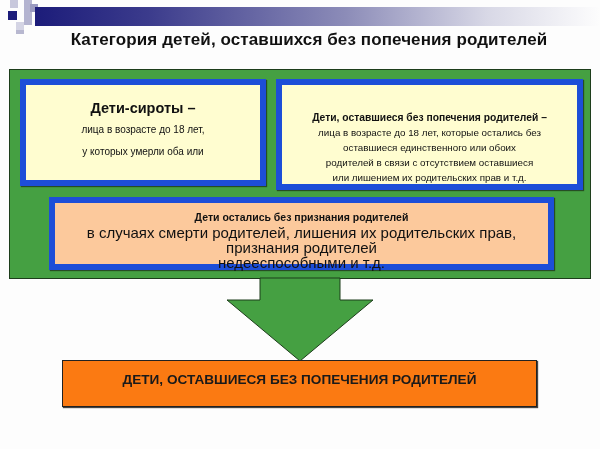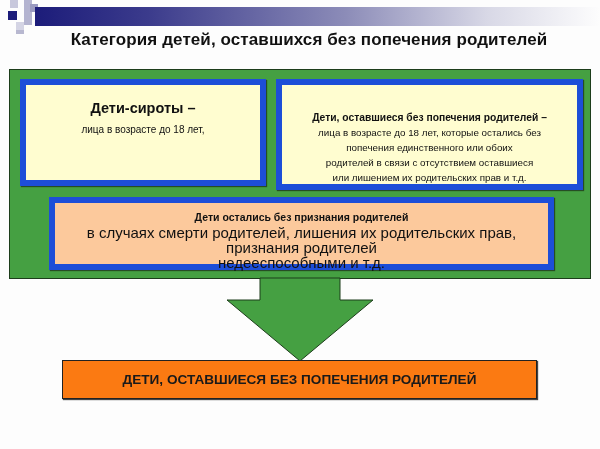--- a/index.html
+++ b/index.html
@@ -17,21 +17,21 @@
   .left-box { left:10px; top:9px; width:246px; height:107px; text-align:center; padding-top:12px; }
   .left-box .h { font-size:14.5px; font-weight:bold; color:#111; line-height:22px; }
   .left-box .t { font-size:10px; color:#111; line-height:22px; }
   .right-box { left:266px; top:9px; width:307px; height:111px; text-align:center; padding-top:25px; }
   .right-box .h { font-size:10.3px; font-weight:bold; color:#111; line-height:15px; }
   .right-box .t { font-size:9.8px; color:#111; line-height:15px; }
   .peach { background:#fcc99c; left:39px; top:127px; width:505px; height:73px; text-align:center; padding-top:6px; }
   .peach .h { font-size:10.5px; font-weight:bold; color:#111; line-height:16px; }
   .peach .t { font-size:15px; color:#111; line-height:15px; }
   .arrow { position:absolute; left:226px; top:276px; }
-  .orange { position:absolute; left:62px; top:360px; width:475px; height:39px; background:#fb7a12;
+  .orange { position:absolute; left:62px; top:360px; width:475px; height:47px; background:#fb7a12;
             border:1px solid #222; box-shadow:1px 1px 1px #444; text-align:center; box-sizing:border-box; }
   .orange span { display:block; font-size:13.6px; font-weight:bold; color:#1a1a1a; line-height:37px; }
 </style>
 </head>
 <body>
 
 <div>
   <div class="sq" style="left:8px;top:11px;width:9px;height:9px;background:#1c1c7a;"></div>
   <div class="sq" style="left:10px;top:0px;width:8px;height:8px;background:#c8c8dc;"></div>
   <div class="sq" style="left:24px;top:0px;width:8px;height:25px;background:#b4b4d0;"></div>
@@ -40,26 +40,27 @@
   <div class="sq" style="left:16px;top:30px;width:8px;height:4px;background:#b8b8d0;"></div>
   <div class="topbar"></div>
 </div>
 
 <div class="title">Категория детей, оставшихся без попечения родителей</div>
 
 <div class="container">
   <div class="box yellow left-box">
     <div class="h">Дети-сироты –</div>
     <div class="t">лица в возрасте до 18 лет,</div>
+    <div class="t">у которых умерли оба или</div>
   </div>
 
   <div class="box yellow right-box">
     <div class="h">Дети, оставшиеся без попечения родителей –</div>
     <div class="t">лица в возрасте до 18 лет, которые остались без</div>
-    <div class="t">попечения единственного или обоих</div>
+    <div class="t">оставшиеся единственного или обоих</div>
     <div class="t">родителей в связи с отсутствием оставшиеся</div>
     <div class="t">или лишением их родительских прав и т.д.</div>
   </div>
 
   <div class="box peach">
     <div class="h">Дети остались без признания родителей</div>
     <div class="t">в случаях смерти родителей, лишения их родительских прав, признания родителей</div>
     <div class="t">недееспособными  и т.д.</div>
   </div>
 </div>

